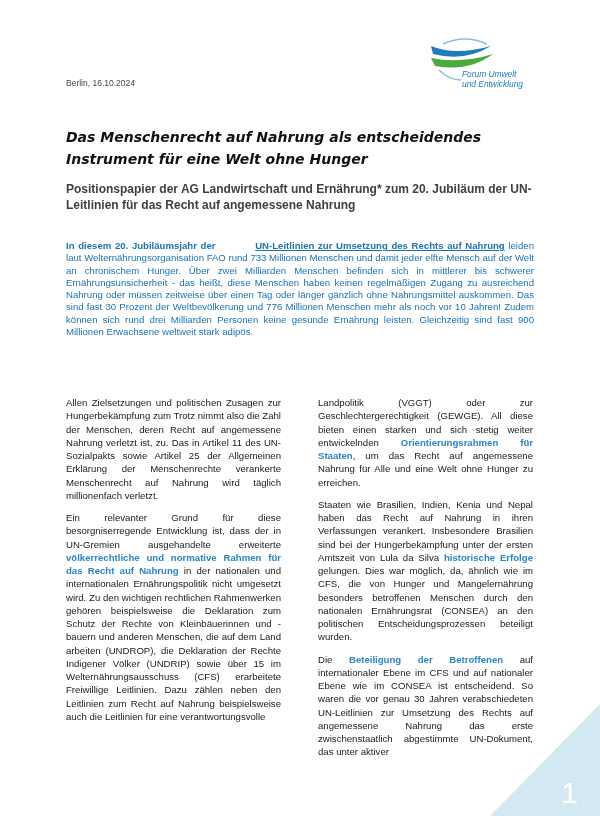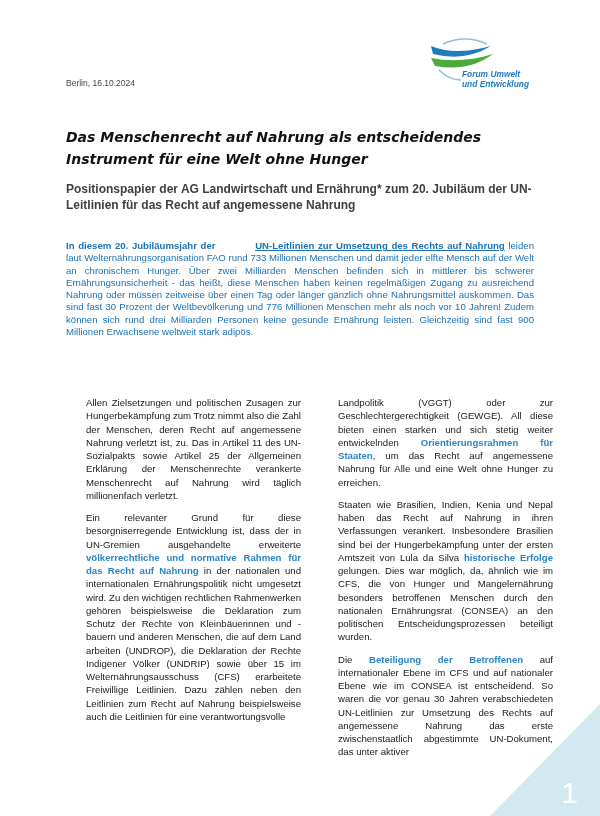--- a/index.html
+++ b/index.html
@@ -11,41 +11,41 @@
     position: absolute; right: 0; bottom: 0; width: 110px; height: 112px;
     background: #d3e9f1; clip-path: polygon(100% 0, 100% 100%, 0 100%);
   }
   .page-num {
     position: absolute; right: 22px; bottom: 6px; font-size: 30px; color: #ffffff;
     font-family: "Liberation Sans", sans-serif; font-weight: 300;
   }
   .logo { position: absolute; left: 425px; top: 34px; width: 120px; height: 62px; }
   .logo-text {
     position: absolute; left: 462px; top: 70px; font-size: 8.4px; line-height: 9.5px;
-    color: #1f7bbf; font-style: italic; font-weight: bold;
+    color: #1f7bbf; font-style: italic; font-weight: normal;
   }
   .date { position: absolute; left: 66px; top: 78px; font-size: 8.5px; color: #444; }
   .title {
     position: absolute; left: 66px; top: 126px; width: 500px;
     font-family: "DejaVu Sans", sans-serif; font-weight: bold; font-size: 14px;
     line-height: 22px; color: #111; margin: 0; font-style: italic;
   }
   .subtitle {
     position: absolute; left: 66px; top: 181px; width: 480px;
     font-weight: bold; font-size: 12px; line-height: 16px; color: #404040; margin: 0;
   }
   .intro {
     position: absolute; left: 66px; top: 240px; width: 468px;
     font-size: 9.6px; line-height: 12.3px; color: #1b72b4; text-align: justify; margin: 0;
   }
   .intro .lead { font-weight: bold; }
   .intro a { color: #1b72b4; font-weight: bold; text-decoration: underline; padding-left: 36px; }
   .col {
     position: absolute; top: 396px; width: 215px;
-    font-size: 9.6px; line-height: 13.25px; color: #1a1a1a; text-align: justify; hyphens: manual; margin-left: 20px;
+    font-size: 9.6px; line-height: 13.25px; color: #1a1a1a; text-align: justify; hyphens: manual;
   }
   .col.left { left: 66px; }
   .col.right { left: 318px; }
   .col p { margin: 0 0 9px 0; }
   .hl { color: #2a86c7; font-weight: bold; }
 </style>
 </head>
 <body>
 
 <div class="corner-tri"></div>

